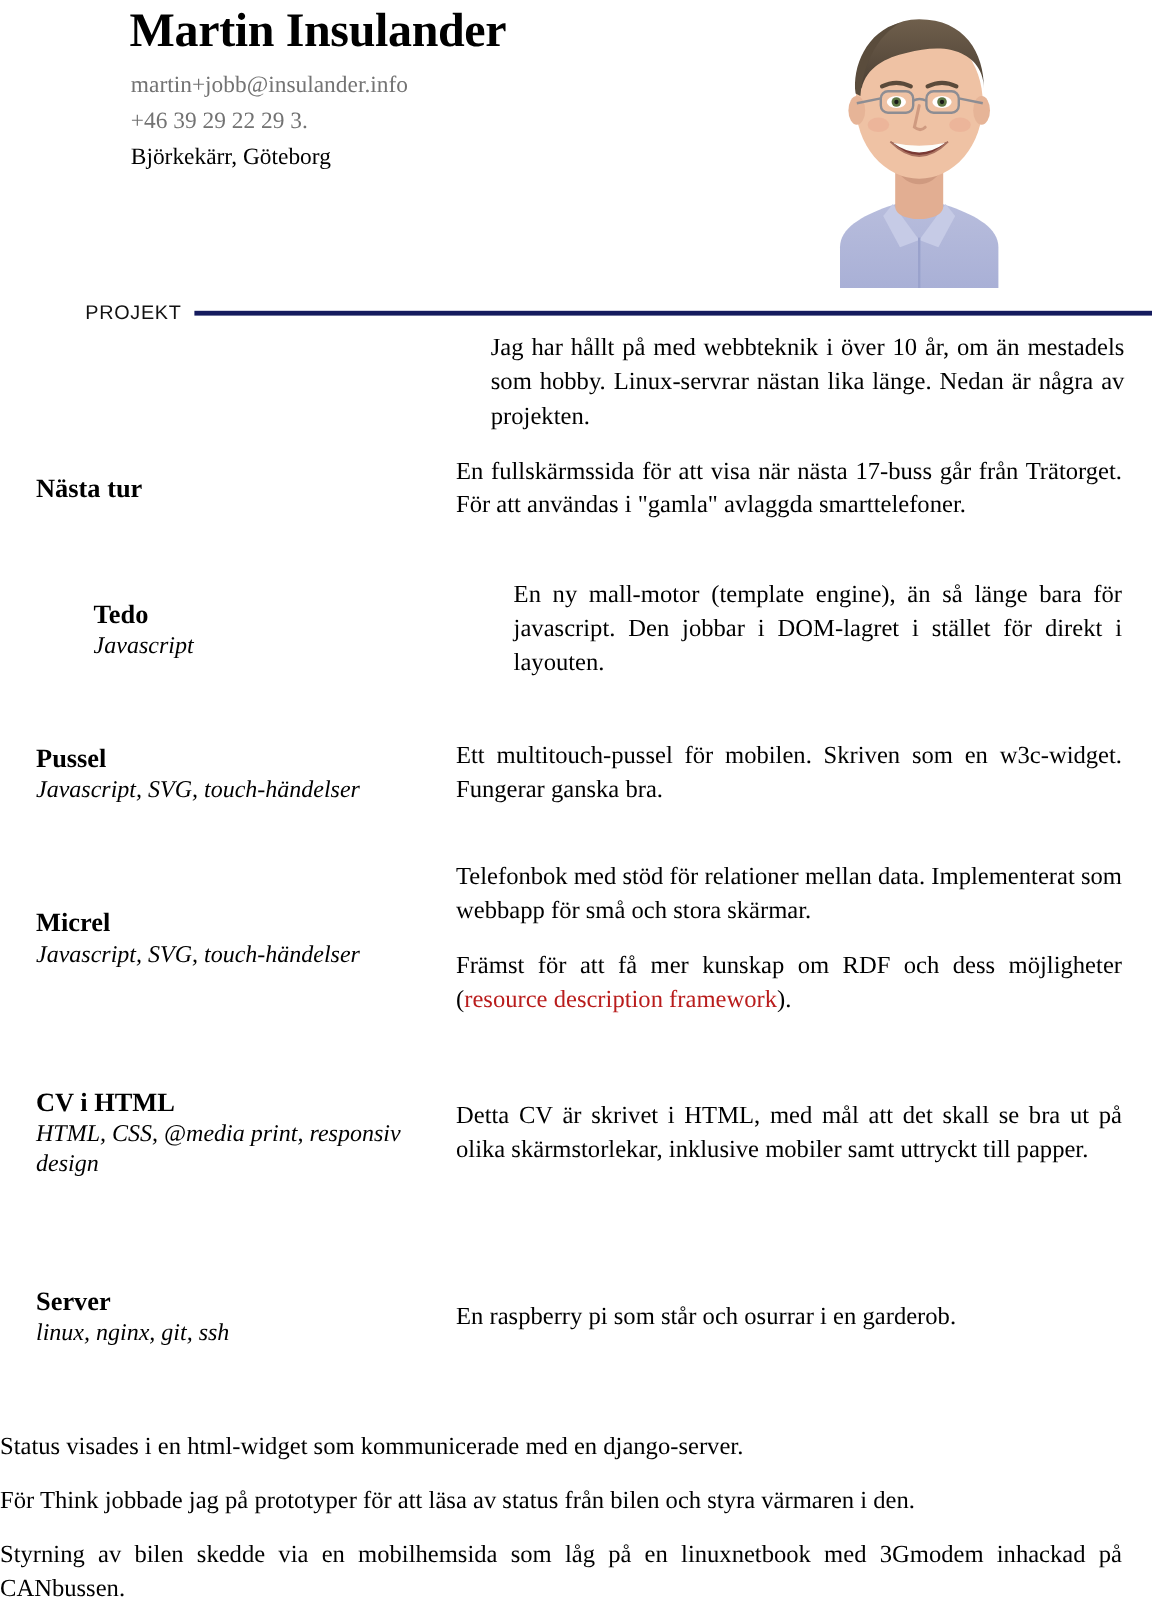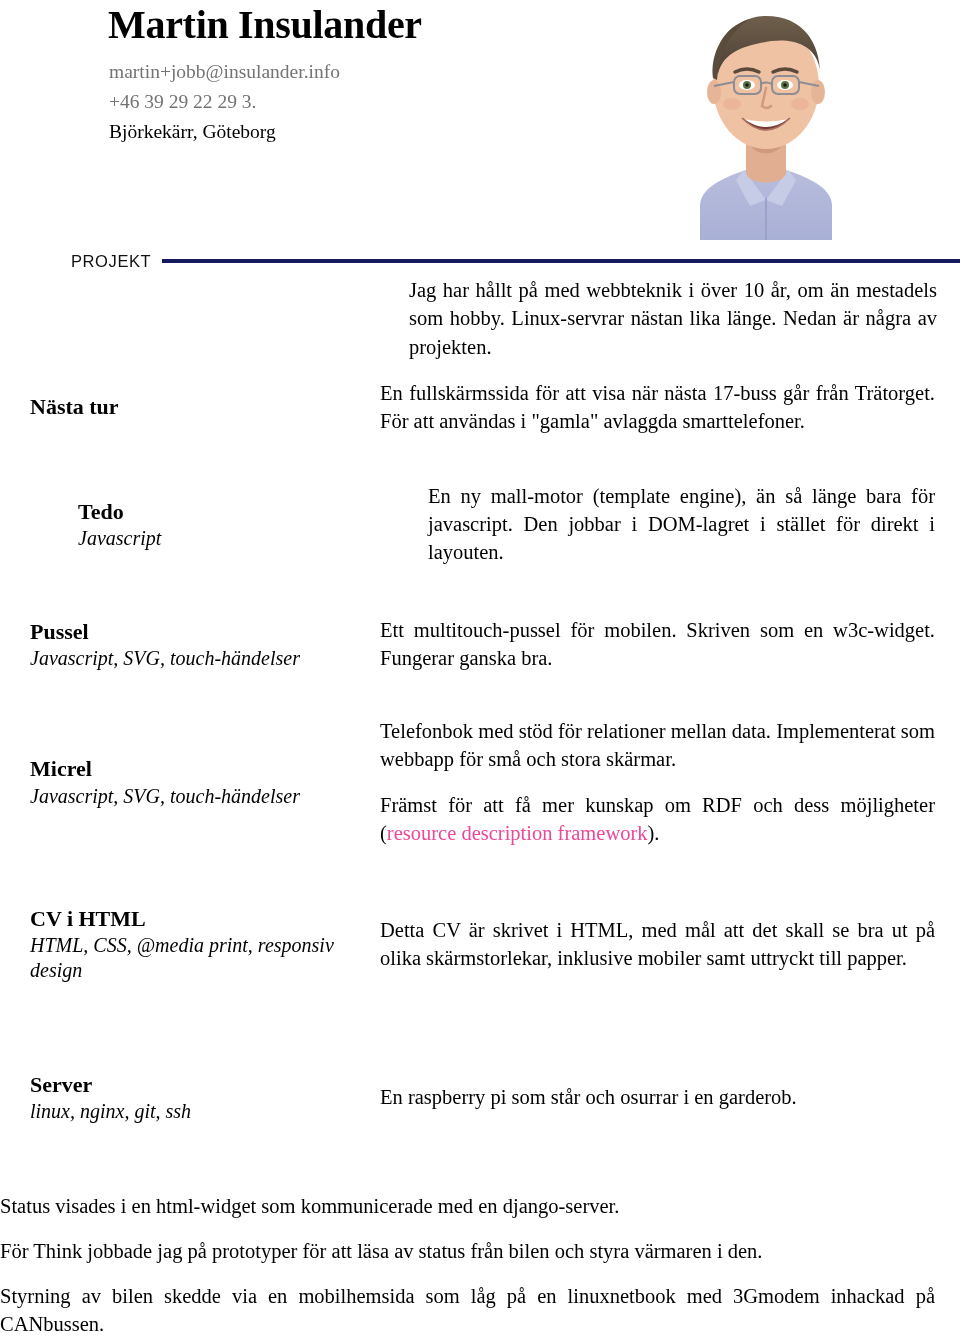--- a/index.html
+++ b/index.html
@@ -152,21 +152,21 @@
     font-size: 20.5px;
     line-height: 1.37;
     text-align: justify;
     text-align-last: left;
     margin: 0;
   }
   .desc + .desc {
     margin-top: 17px;
   }
   .desc .link {
-    color: #ec4899;
+    color: #b91c1c;
   }
 </style>
 </head>
 <body>
 
 <div class="page">
 
   <div class="header">
 
     <div class="name">Martin Insulander</div>

